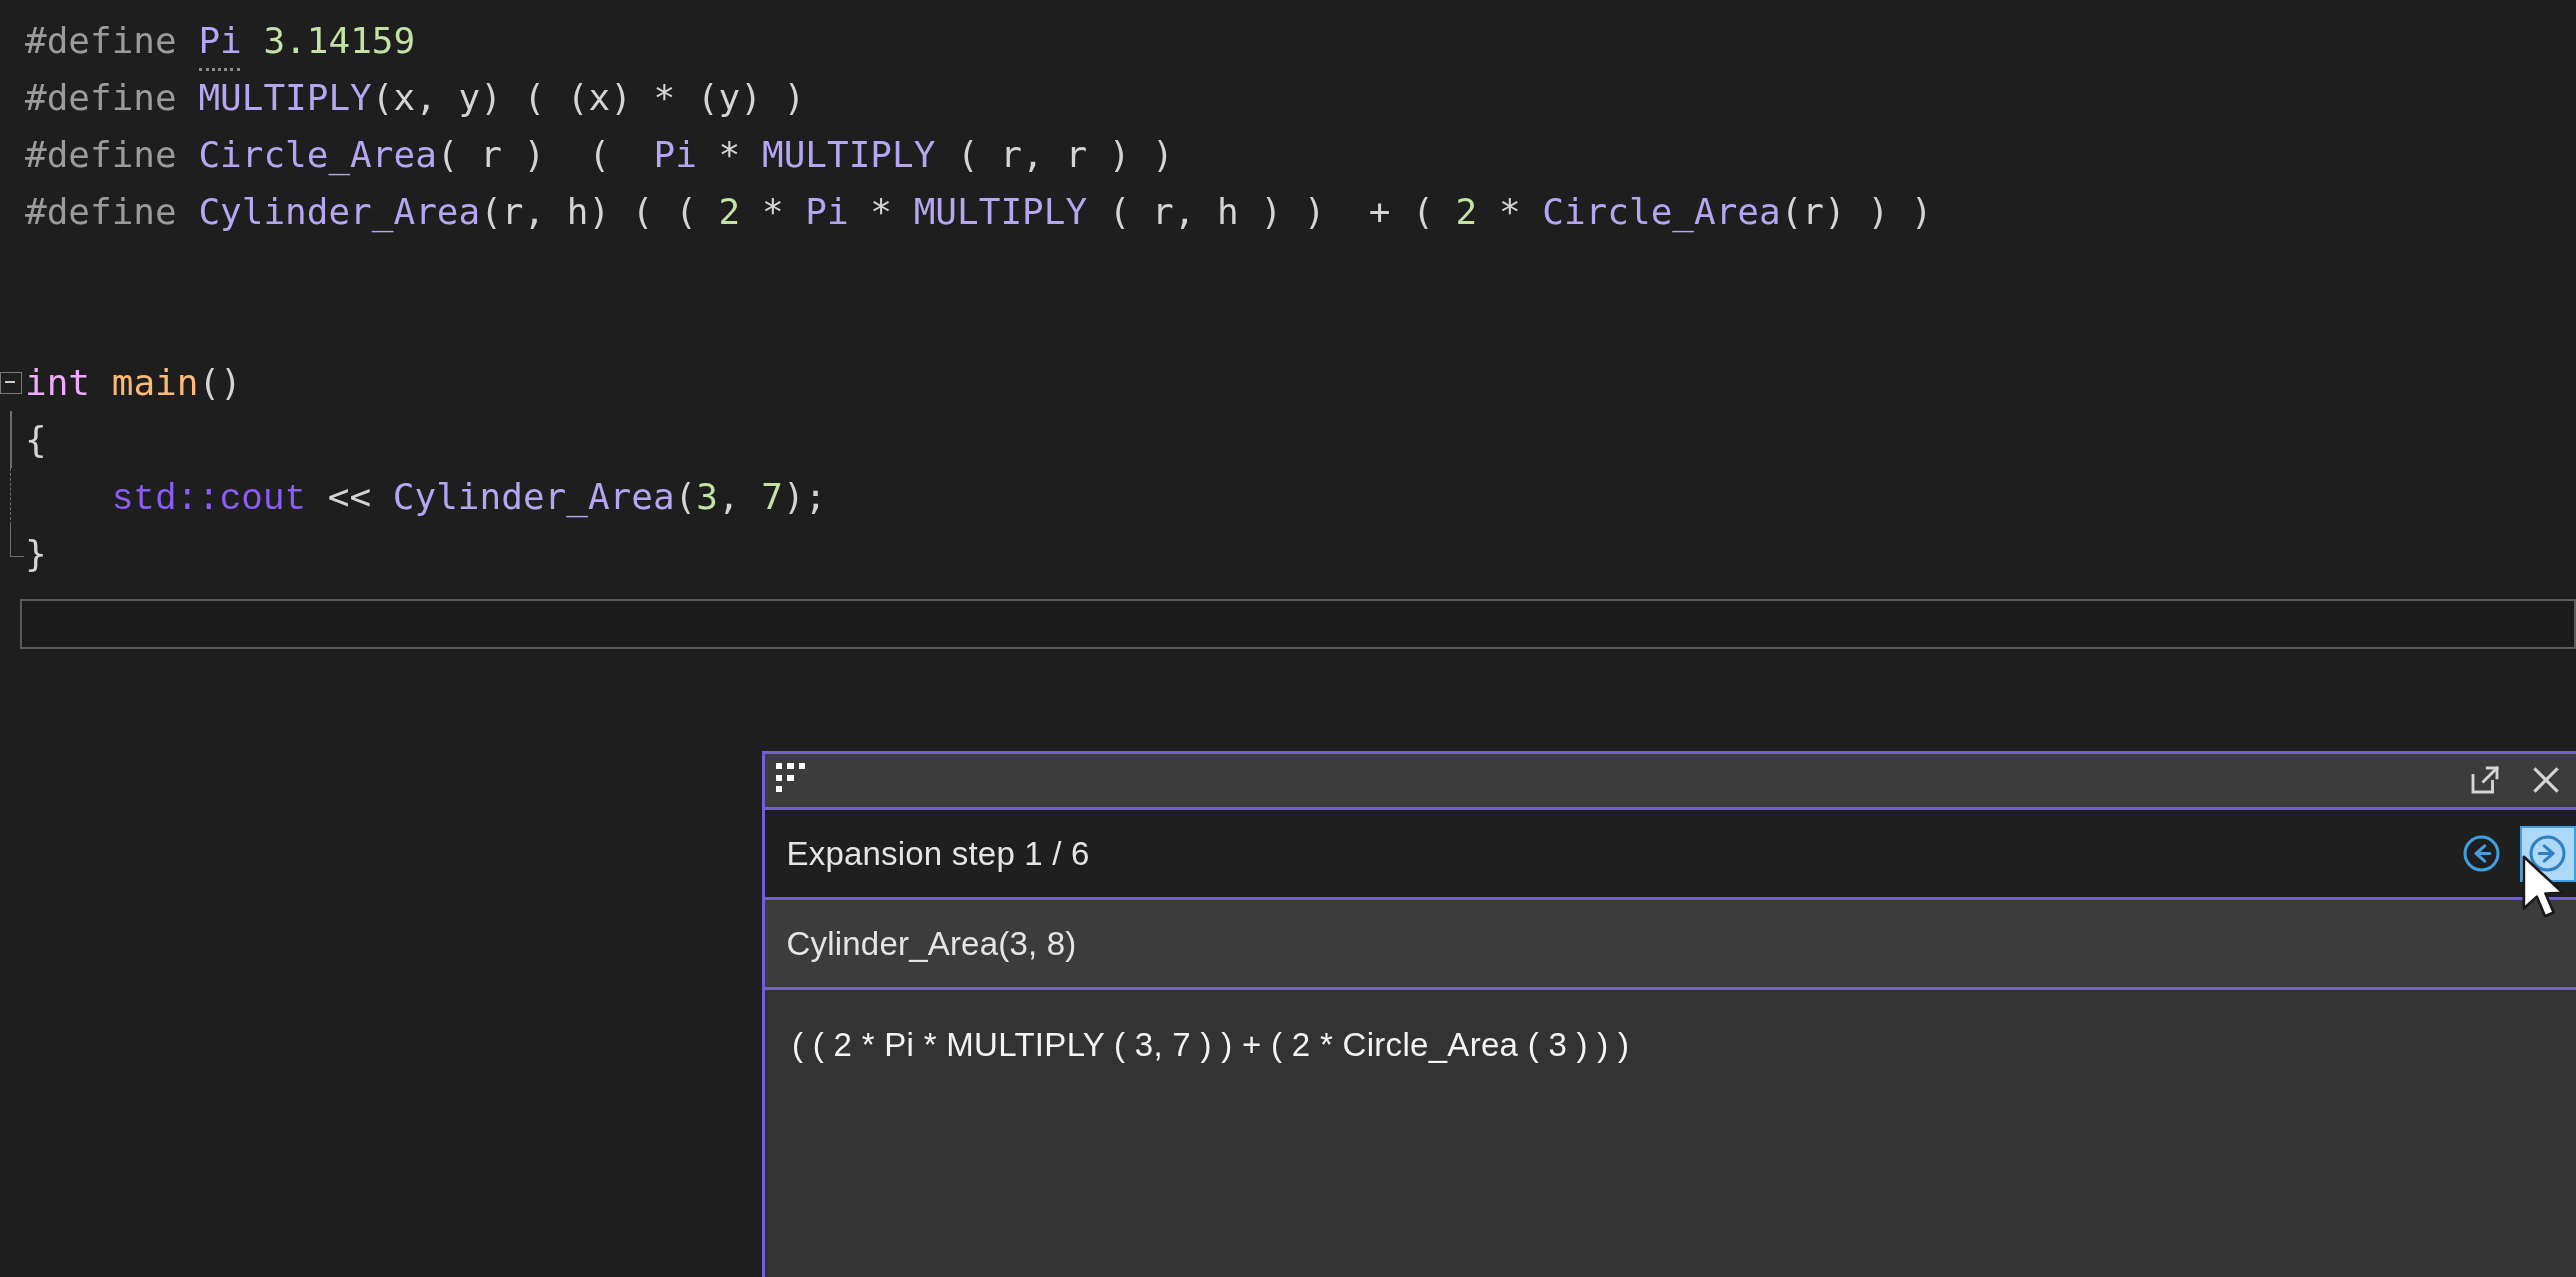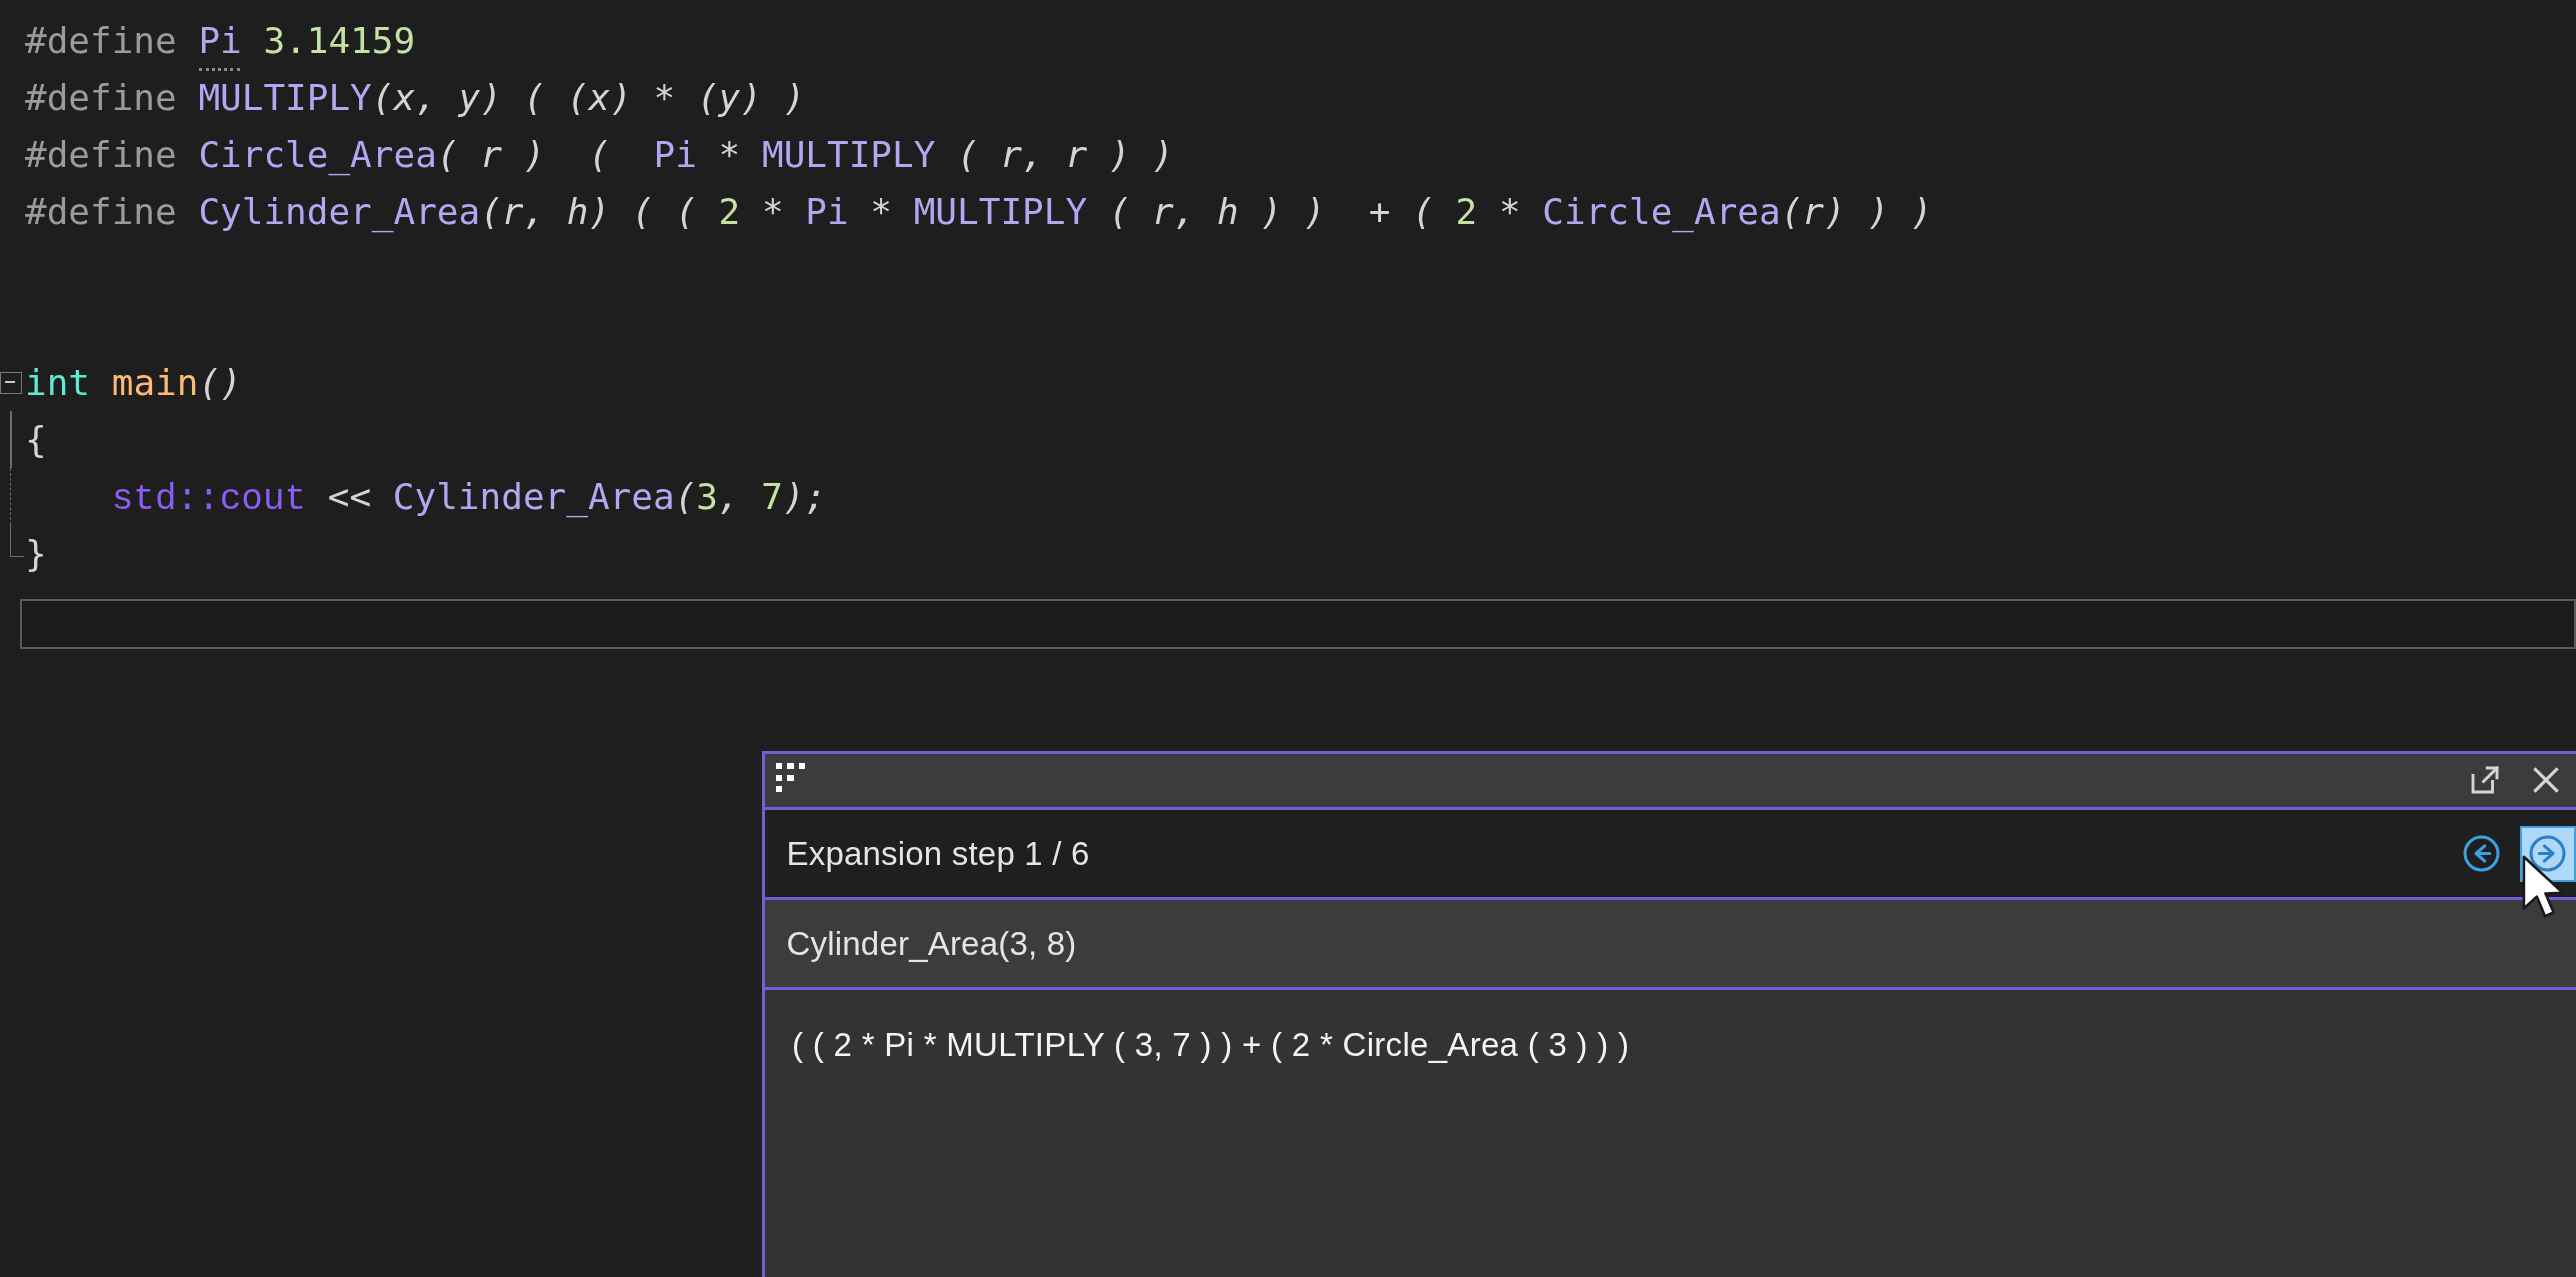--- a/index.html
+++ b/index.html
@@ -34,22 +34,22 @@
   }
   .code-line {
     height: 57px;
     position: relative;
     padding-left: 25px;
     box-sizing: border-box;
   }
   .c-dir   { color: #9b9b9b; }          
   .c-macro { color: #b6a6f2; }          
   .c-num   { color: #c5e2a5; }          
-  .c-plain { color: #d4d4d4; font-style: italic; }          
-  .c-kw    { color: #5eead4; }          
+  .c-plain { color: #d4d4d4; }          
+  .c-kw    { color: #f0abfc; }          
   .c-fn    { color: #fdba74; }          
   .c-id    { color: #8b5cf6; font-family: Liberation Mono, monospace; }          
   .c-brace { color: #d4d4d4; }
 
   
   .sugg {
     position: relative;
   }
   .sugg::after {
     content: "";

